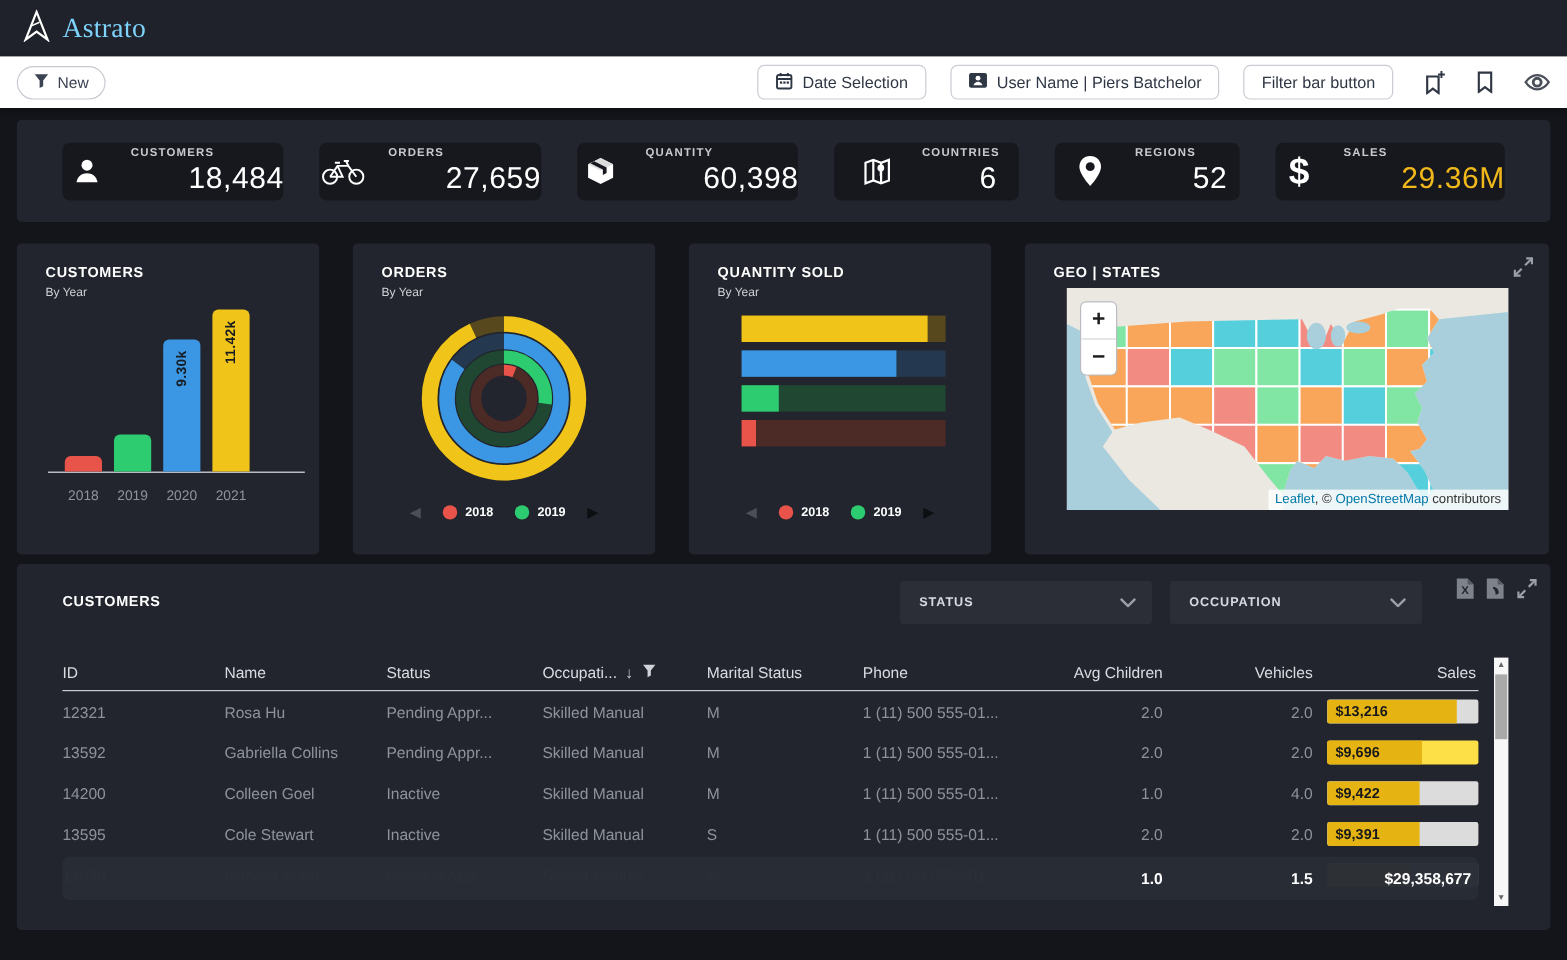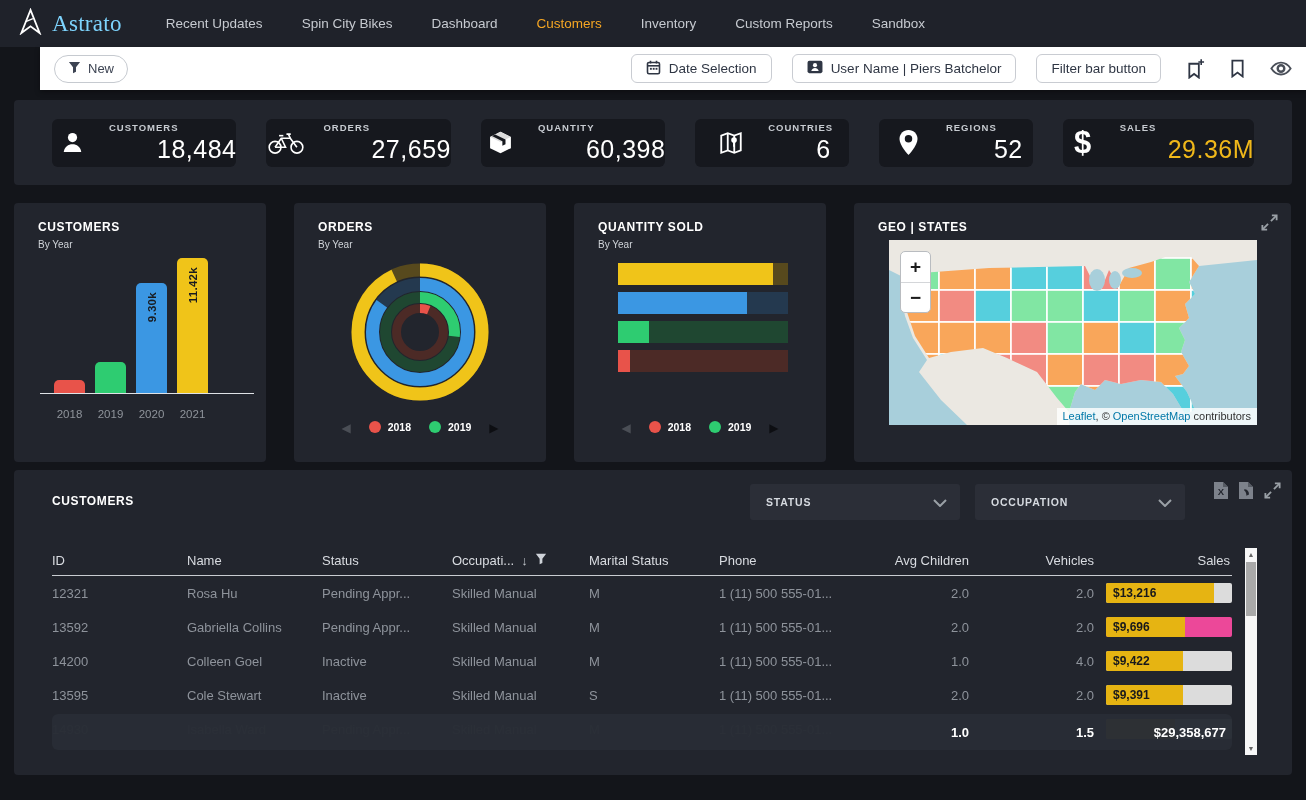--- a/index.html
+++ b/index.html
@@ -9,21 +9,21 @@
     font-family: "Liberation Sans", "DejaVu Sans", sans-serif;
   }
   
   .topnav { height: 47px; background: #1f222a; display: flex; align-items: center; padding: 0 18px; }
   .logo { display: flex; align-items: center; gap: 9px; color: #7dd3fc; cursor: pointer; }
   .logo-text { font-family: "Liberation Serif", "DejaVu Serif", serif; font-size: 23px; letter-spacing: .3px; }
   .nav-items { display: flex; margin-left: 44px; gap: 39px; }
   .nav-item { color: #c6cad0; font-size: 13.5px; cursor: pointer; white-space: nowrap; }
   .nav-item.active { color: #f5a623; }
   
-  .toolbar { height: 43px; background: #fff; display: flex; align-items: center; padding: 0 14px; box-shadow: 0 2px 5px rgba(0,0,0,.35); position: relative; z-index: 2; margin-left: 40px; }
+  .toolbar { height: 43px; background: #fff; display: flex; align-items: center; padding: 0 14px; box-shadow: 0 2px 5px rgba(0,0,0,.35); position: relative; z-index: 2; }
   .pill { display: inline-flex; align-items: center; gap: 7px; height: 28px; padding: 0 13px; border: 1px solid #c6cad0; border-radius: 15px; background: #fff; font-size: 13px; color: #3c4352; cursor: pointer; font-family: inherit; }
   .toolbar-right { margin-left: auto; display: flex; align-items: center; gap: 20px; }
   .tb-btn { display: inline-flex; align-items: center; gap: 8px; height: 29px; padding: 0 14px; border: 1px solid #c9ccd2; border-radius: 6px; background: #fff; font-size: 13.5px; color: #2f3644; cursor: pointer; font-family: inherit; }
   .tb-icon { display: inline-flex; align-items: center; cursor: pointer; margin-left: 5px; }
   
   .content { padding: 10px 14px 0; }
   .panel { background: #22252d; border-radius: 4px; }
   
   .kpi-panel { height: 85px; display: flex; align-items: center; gap: 30px; padding: 0 38px; margin-bottom: 18px; }
   .kpi-card { flex: 1; height: 48px; background: #16181e; border-radius: 6px; display: flex; align-items: center; justify-content: center; gap: 17px; }
@@ -102,29 +102,20 @@
 <div class="page">
 
   <header class="topnav">
     <div class="logo">
       <span id="logo-mark"><svg width="25" height="27" viewBox="0 0 26 28" fill="none" stroke="#fff" stroke-width="1.9">
             <path d="M13 2 L3.5 26 L13 19 L22.5 26 Z"></path>
             <path d="M7.5 14.5 L15.5 11" stroke-width="1.4"></path>
           </svg></span>
       <span class="logo-text">Astrato</span>
     </div>
-    <nav class="nav-items" id="nav-items">
-        <div class="nav-item">Recent Updates</div>
-        <div class="nav-item">Spin City Bikes</div>
-        <div class="nav-item">Dashboard</div>
-        <div class="nav-item active">Customers</div>
-        <div class="nav-item">Inventory</div>
-        <div class="nav-item">Custom Reports</div>
-        <div class="nav-item">Sandbox</div>
-      </nav>
   </header>
 
   <div class="toolbar">
     <button class="pill">
       <span id="new-funnel"><svg width="13" height="13" viewBox="0 0 14 14">
             <path d="M1 1h12L8.6 6.6V11.6l-3.2 1.6V6.6L1 1z" fill="#3c4352"></path>
           </svg></span>
       <span>New</span>
     </button>
     <div class="toolbar-right" id="toolbar-right">
@@ -498,21 +489,21 @@
           <div class="trow">
             <div class="td">13592</div>
             <div class="td">Gabriella Collins</div>
             <div class="td">Pending Appr...</div>
             <div class="td">Skilled Manual</div>
             <div class="td">M</div>
             <div class="td">1 (11) 500 555-01...</div>
             <div class="td num">2.0</div>
             <div class="td num">2.0</div>
             <div class="td sales-wrap">
-              <div class="sales-badge" style="background:#ec4899">
+              <div class="sales-badge" style="background:#fde047">
                 <div class="sales-fill" style="width:63%;background:#e6b412"></div>
                 <div class="sales-text">$9,696</div>
               </div>
             </div>
           </div>
           <div class="trow">
             <div class="td">14200</div>
             <div class="td">Colleen Goel</div>
             <div class="td">Inactive</div>
             <div class="td">Skilled Manual</div>

